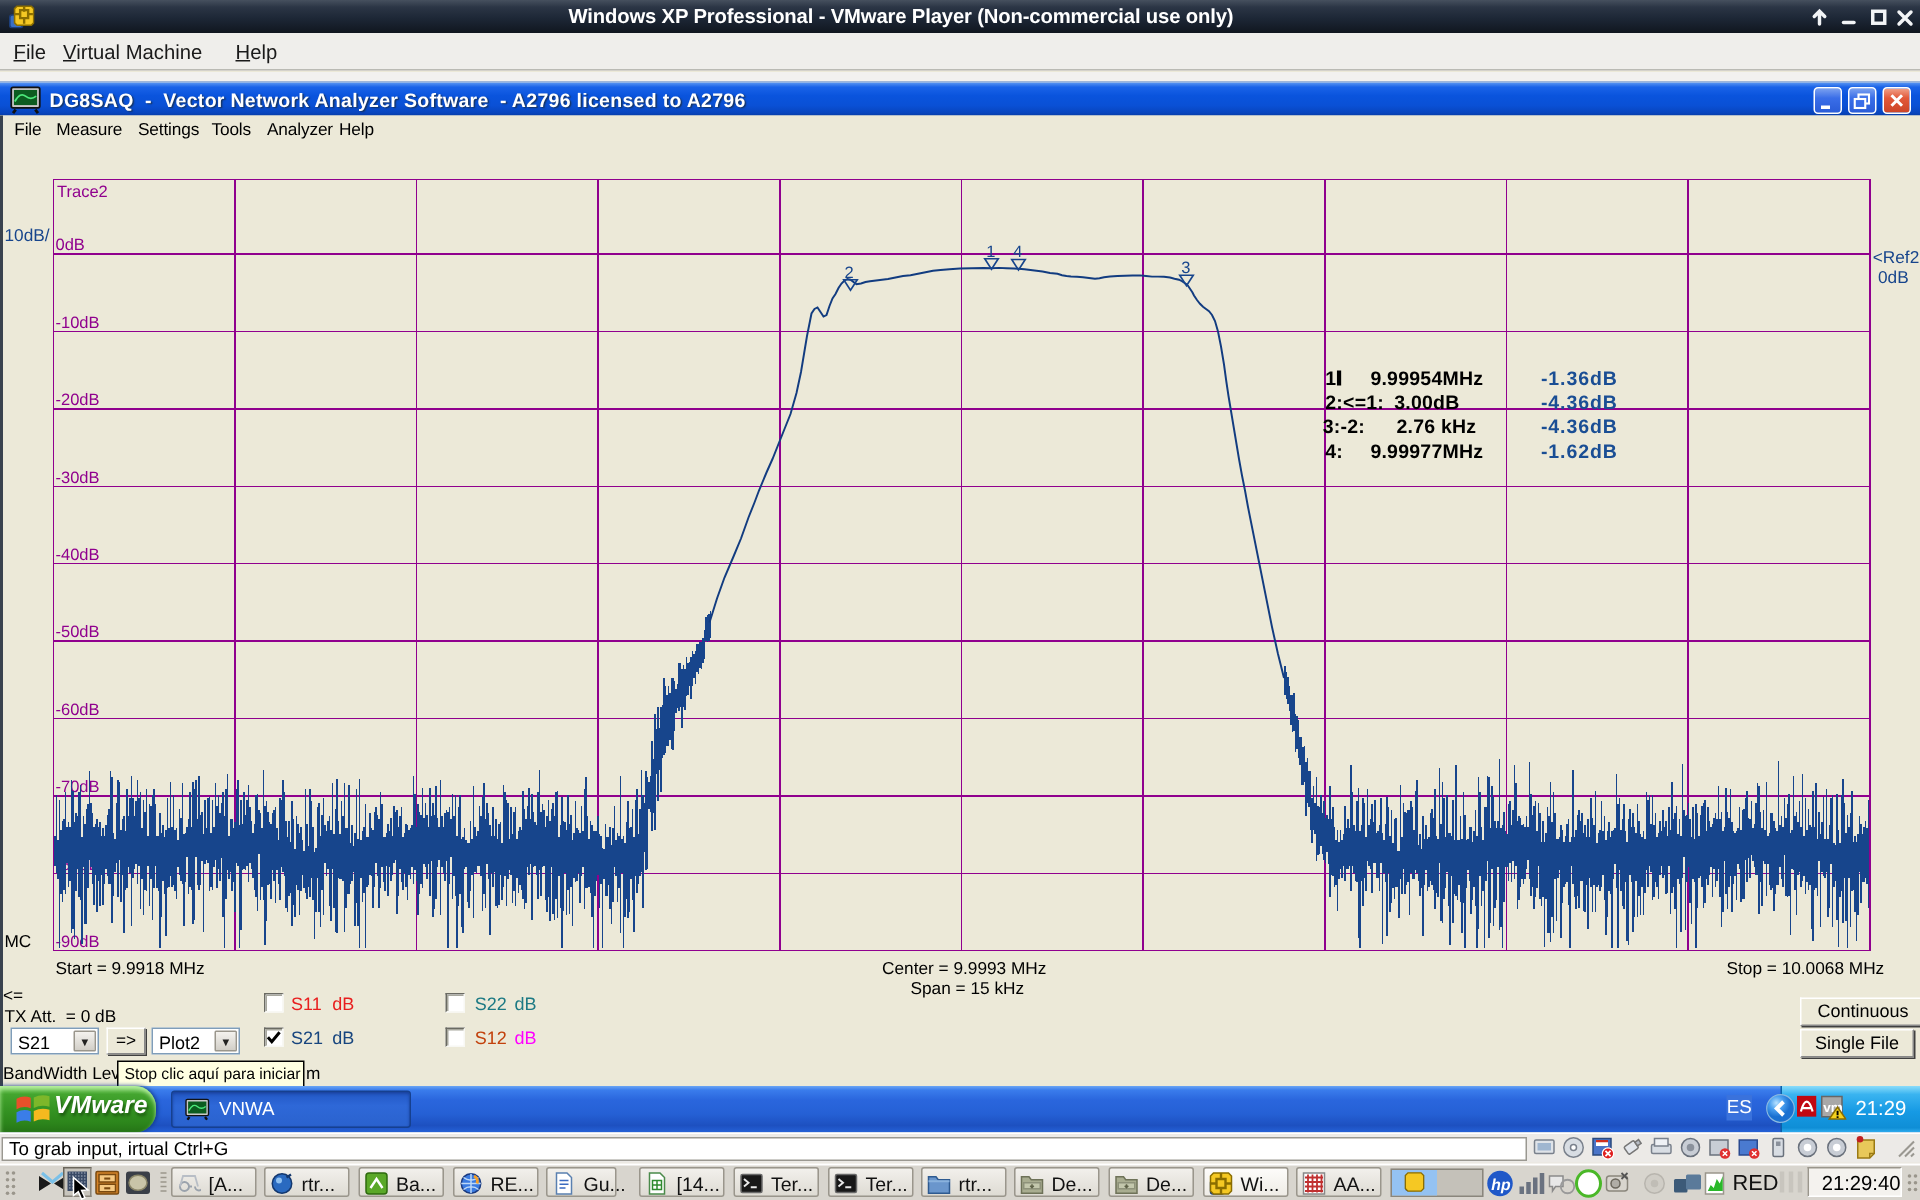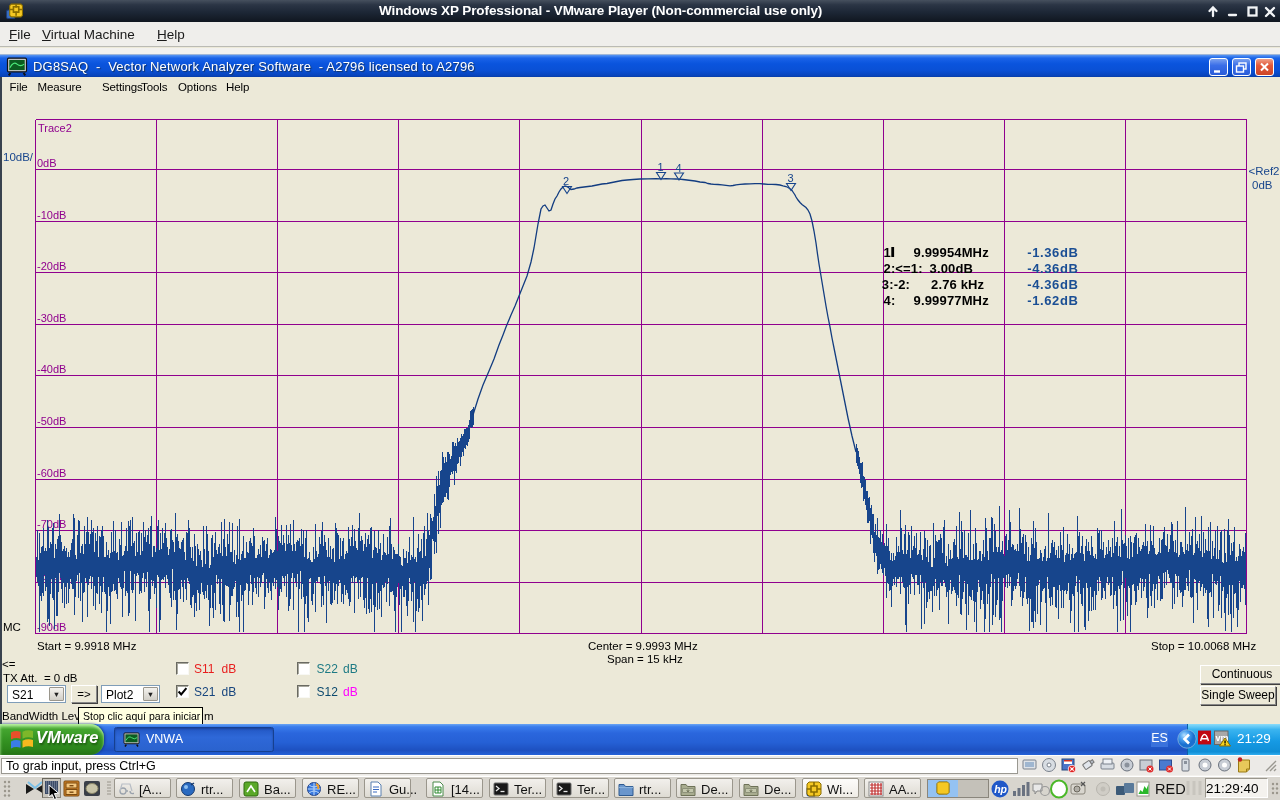--- a/index.html
+++ b/index.html
@@ -3,21 +3,21 @@
 *{margin:0;padding:0;box-sizing:border-box}
 html,body{width:1280px;height:800px;overflow:hidden;font-family:"Liberation Sans",sans-serif}
 #root{position:relative;width:1280px;height:800px;background:#ece9d8}
 .abs{position:absolute}
 #vmtitle{left:0;top:0;width:1280px;height:22px;background:linear-gradient(180deg,#46505e 0%,#2b3545 22%,#1d2736 55%,#10161f 100%);}
 #vmtitle .t{position:absolute;left:379px;top:3px;color:#fff;font-size:13.5px;font-weight:bold;letter-spacing:-0.1px}
 #vmmenu{left:0;top:22px;width:1280px;height:25px;background:#efeeeb;border-bottom:1px solid #babab4}
 #vmmenu span{position:absolute;top:5px;font-size:13.5px;color:#1a1a1a}
 #strip{left:0;top:48px;width:1280px;height:7px;background:#f2f1ef;border-bottom:1px solid #9fb6d8}
 #xptitle{left:0;top:55px;width:1280px;height:22px;background:linear-gradient(180deg,#5a96f2 0%,#1a63e8 14%,#0a54dd 40%,#0a50d5 70%,#0845be 92%,#073da8 100%)}
-#xptitle .t{position:absolute;left:33px;top:4px;color:#fff;font-size:13px;letter-spacing:-0.2px;font-weight:normal;text-shadow:1px 1px 1px #16335e;letter-spacing:.2px}
+#xptitle .t{position:absolute;left:33px;top:4px;color:#fff;font-size:13px;letter-spacing:-0.2px;font-weight:bold;text-shadow:1px 1px 1px #16335e;letter-spacing:.2px}
 .xpbtn{position:absolute;top:2.5px;width:18.5px;height:18px;border-radius:3px;border:1px solid #fff}
 #vnwamenu{left:0;top:77px;width:1280px;height:20px;background:#ece9d8}
 #vnwamenu span{position:absolute;top:4px;font-size:11.5px;color:#000;letter-spacing:-0.1px}
 #leftedge{left:0;top:77px;width:2px;height:647px;background:#39424e}
 #client{left:0;top:97px;width:1280px;height:627px;background:#ece9d8}
 .chk{position:absolute;width:13px;height:13px;background:#fff;border:1px solid;border-color:#6a6a62 #f8f8f4 #f8f8f4 #6a6a62;box-shadow:inset 1px 1px 0 #a8a89e}
 .cmb{position:absolute;height:18px;background:#fff;border:1px solid #7f9db9;font-size:12px;color:#000}
 .cmb .ar{position:absolute;right:1px;top:1px;width:15px;height:14px;background:linear-gradient(180deg,#f4f2ee,#d2cfc8);border:1px solid #9a968c;border-radius:1px;font-size:7.5px;color:#222;text-align:center;line-height:13px}
 .btn3d{position:absolute;background:#ece9d8;border:1px solid #888;border-top-color:#fff;border-left-color:#fff;box-shadow:1px 1px 0 #404040;font-size:11.5px;color:#000;text-align:center;white-space:nowrap}
 #tooltip{position:absolute;left:78px;top:707px;width:125px;height:18px;background:#ffffe1;border:1px solid #000;font-size:10.5px;color:#000;line-height:16px;padding-left:4px;white-space:nowrap}
@@ -73,23 +73,23 @@
           <rect x="6" y="4" width="7" height="6" fill="none" stroke="#fff" stroke-width="1.4"></rect>
           <rect x="3.5" y="7" width="7" height="6" fill="#3a6ee8" stroke="#fff" stroke-width="1.4"></rect>
         </svg></div>
       <div class="xpbtn" style="left:1255px;background:linear-gradient(180deg,#f0a088,#e2593a 40%,#cc4528)"><svg width="17" height="17" viewBox="0 0 17 17">
           <path d="M5 4.5l7 7M12 4.5l-7 7" stroke="#fff" stroke-width="2"></path>
         </svg></div>
     </div>
     <div class="abs" id="vnwamenu">
       <span style="left:9.5px">File</span>
       <span style="left:37.5px">Measure</span>
-      <span style="left:102px">Settings</span>
+      <span style="left:92px">Settings</span>
       <span style="left:141px">Tools</span>
-      <span style="left:178px">Options</span>
+      <span style="left:178px">Analyzer</span>
       <span style="left:226px">Help</span>
     </div>
     <div class="abs" id="leftedge"></div>
     <div class="abs" style="left:0;top:0"><svg id="plot" width="1280" height="800" viewBox="0 0 1280 800">
         <g stroke="#90008e" stroke-width="1" shape-rendering="crispEdges">
           <line x1="35.5" y1="119.5" x2="35.5" y2="633.8"></line>
           <line x1="156.6" y1="119.5" x2="156.6" y2="633.8"></line>
           <line x1="277.7" y1="119.5" x2="277.7" y2="633.8"></line>
           <line x1="398.8" y1="119.5" x2="398.8" y2="633.8"></line>
           <line x1="519.9" y1="119.5" x2="519.9" y2="633.8"></line>
@@ -181,24 +181,24 @@
     <div class="chk" style="left:297px;top:662px"></div>
     <div class="abs" style="left:316.5px;top:662px;font-size:12px;color:#1d7a84">S22</div>
     <div class="abs" style="left:343px;top:662px;font-size:12px;color:#1d7a84">dB</div>
     <div class="chk" style="left:176px;top:684.5px"></div>
     <svg style="position:absolute;left:176px;top:684.5px" width="13" height="13" viewBox="0 0 13 13">
       <path d="M2.6 6.5l2.6 3L10.4 3.2" stroke="#000" stroke-width="2" fill="none"></path>
     </svg>
     <div class="abs" style="left:194px;top:684.5px;font-size:12px;color:#17457e">S21</div>
     <div class="abs" style="left:221.5px;top:684.5px;font-size:12px;color:#17457e">dB</div>
     <div class="chk" style="left:297px;top:684.5px"></div>
-    <div class="abs" style="left:316.5px;top:684.5px;font-size:12px;color:#0c4a6e">S12</div>
+    <div class="abs" style="left:316.5px;top:684.5px;font-size:12px;color:#c2410c">S12</div>
     <div class="abs" style="left:343px;top:684.5px;font-size:12px;color:#ff00ff">dB</div>
     <div class="btn3d" style="left:1200px;top:664.5px;width:84px;height:19px;line-height:17px;font-size:12px">Continuous</div>
-    <div class="btn3d" style="left:1200px;top:686px;width:76px;height:19px;line-height:17px;font-size:12px">Single Sweep</div>
+    <div class="btn3d" style="left:1200px;top:686px;width:76px;height:19px;line-height:17px;font-size:12px">Single File</div>
     <div class="abs" style="left:2px;top:710px;font-size:11.5px">BandWidth Lev</div>
     <div class="abs" style="left:204px;top:710px;font-size:11.5px">m</div>
     <div id="tooltip">Stop clic aquí para iniciar</div>
     <div class="abs" id="xptask">
       <div id="inicio">
         <svg style="position:absolute;left:10px;top:5px" width="24" height="22" viewBox="0 0 24 22">
           <g transform="skewY(-4)">
             <path d="M1 3.5 Q5.5 1.5 10.5 3.5 L10.5 10.5 Q5.5 8.5 1 10.5 Z" fill="#e8502a"></path>
             <path d="M12.5 3.5 Q17.5 1.5 23 3.5 L23 10.5 Q17.5 8.5 12.5 10.5 Z" fill="#7db72a"></path>
             <path d="M1 12.5 Q5.5 10.5 10.5 12.5 L10.5 19.5 Q5.5 17.5 1 19.5 Z" fill="#3a7de8"></path>
@@ -236,21 +236,21 @@
       <svg class="tray-ico" style="left:1214px;top:6px" width="17" height="17" viewBox="0 0 17 16">
         <rect x="0.5" y="0.5" width="13.5" height="13.5" fill="#a8a8a8" stroke="#666"></rect>
         <text x="1.5" y="10.5" font-size="9" font-weight="bold" fill="#fff">vm</text>
         <path d="M11 7.5 L16.5 15.5 L5.5 15.5 Z" fill="#f5d21f" stroke="#8a6d00" stroke-width="1"></path>
         <rect x="10.4" y="10" width="1.3" height="3" fill="#000"></rect>
         <rect x="10.4" y="13.7" width="1.3" height="1.1" fill="#000"></rect>
       </svg>
       <div style="position:absolute;left:1237px;top:7px;color:#fff;font-size:13.5px">21:29</div>
     </div>
     <div class="abs" id="vmstatus">
-      <div id="vmfield">To grab input, press Ctrl+G</div>
+      <div id="vmfield">To grab input, irtual Ctrl+G</div>
       <svg style="position:absolute;left:1020px;top:1px" width="240" height="18" viewBox="0 0 240 18">
         <g transform="translate(2,0)">
           <rect x="1" y="3" width="13" height="9" rx="1" fill="#dfe3e8" stroke="#7a818c"></rect>
           <rect x="3" y="5" width="9" height="5" fill="#9fb6d0"></rect>
         </g>
         <g transform="translate(21.5,0)">
           <circle cx="7.5" cy="8" r="6.5" fill="#d8dde3" stroke="#7a818c"></circle>
           <circle cx="7.5" cy="8" r="2" fill="#fff" stroke="#7a818c"></circle>
         </g>
         <g transform="translate(41.0,0)">
@@ -473,21 +473,21 @@
         <rect x="133" y="4" width="10" height="10" rx="1" fill="#5a7a9a"></rect>
         <rect x="146" y="3" width="12" height="14" fill="#fff" stroke="#9a968c"></rect>
         <path d="M147.5 15 l2-4 2 2 2-6 2 3 2-5 v10z" fill="#2ab82a"></path>
       </svg>
       <div style="position:absolute;left:1155px;top:5px;font-size:14.5px;color:#111">RED</div>
       <svg style="position:absolute;left:1186px;top:4px" width="16" height="16" viewBox="0 0 16 16">
         <g stroke="#c8c5be" stroke-width="3">
           <path d="M2 1v14M8 1v14M14 1v14"></path>
         </g>
       </svg>
-      <div style="position:absolute;left:1205px;top:2px;width:63px;height:20px;background:#f4f2ee;border:1px solid #9a968c;border-bottom-color:#fff;border-right-color:#fff;font-size:13.5px;color:#000;text-align:left;line-height:19px">21:29:40</div>
+      <div style="position:absolute;left:1205px;top:2px;width:63px;height:20px;background:#f4f2ee;border:1px solid #9a968c;border-bottom-color:#fff;border-right-color:#fff;font-size:13.5px;color:#000;text-align:right;line-height:19px">21:29:40</div>
       <svg style="position:absolute;left:1271px;top:6px" width="8" height="14" viewBox="0 0 8 14">
         <g fill="#9a968c">
           <circle cx="2" cy="2" r="1.2"></circle>
           <circle cx="6" cy="2" r="1.2"></circle>
           <circle cx="2" cy="6.5" r="1.2"></circle>
           <circle cx="6" cy="6.5" r="1.2"></circle>
           <circle cx="2" cy="11" r="1.2"></circle>
           <circle cx="6" cy="11" r="1.2"></circle>
         </g>
       </svg>

